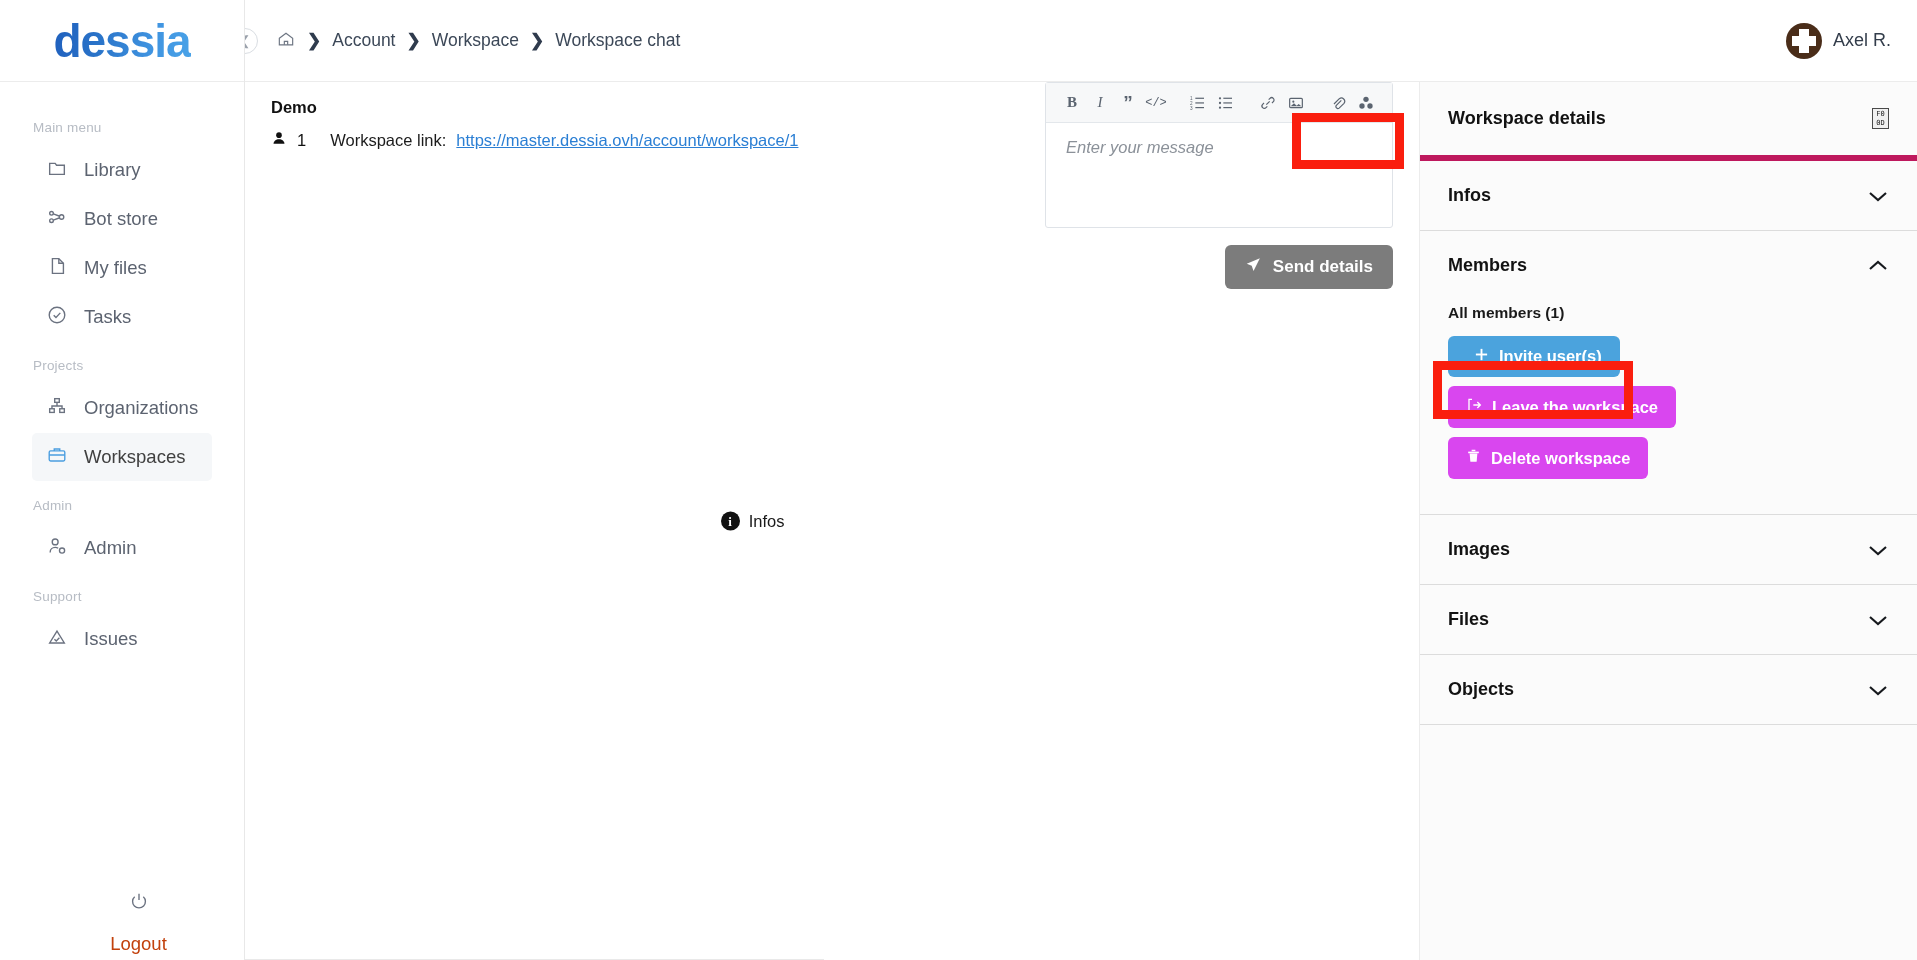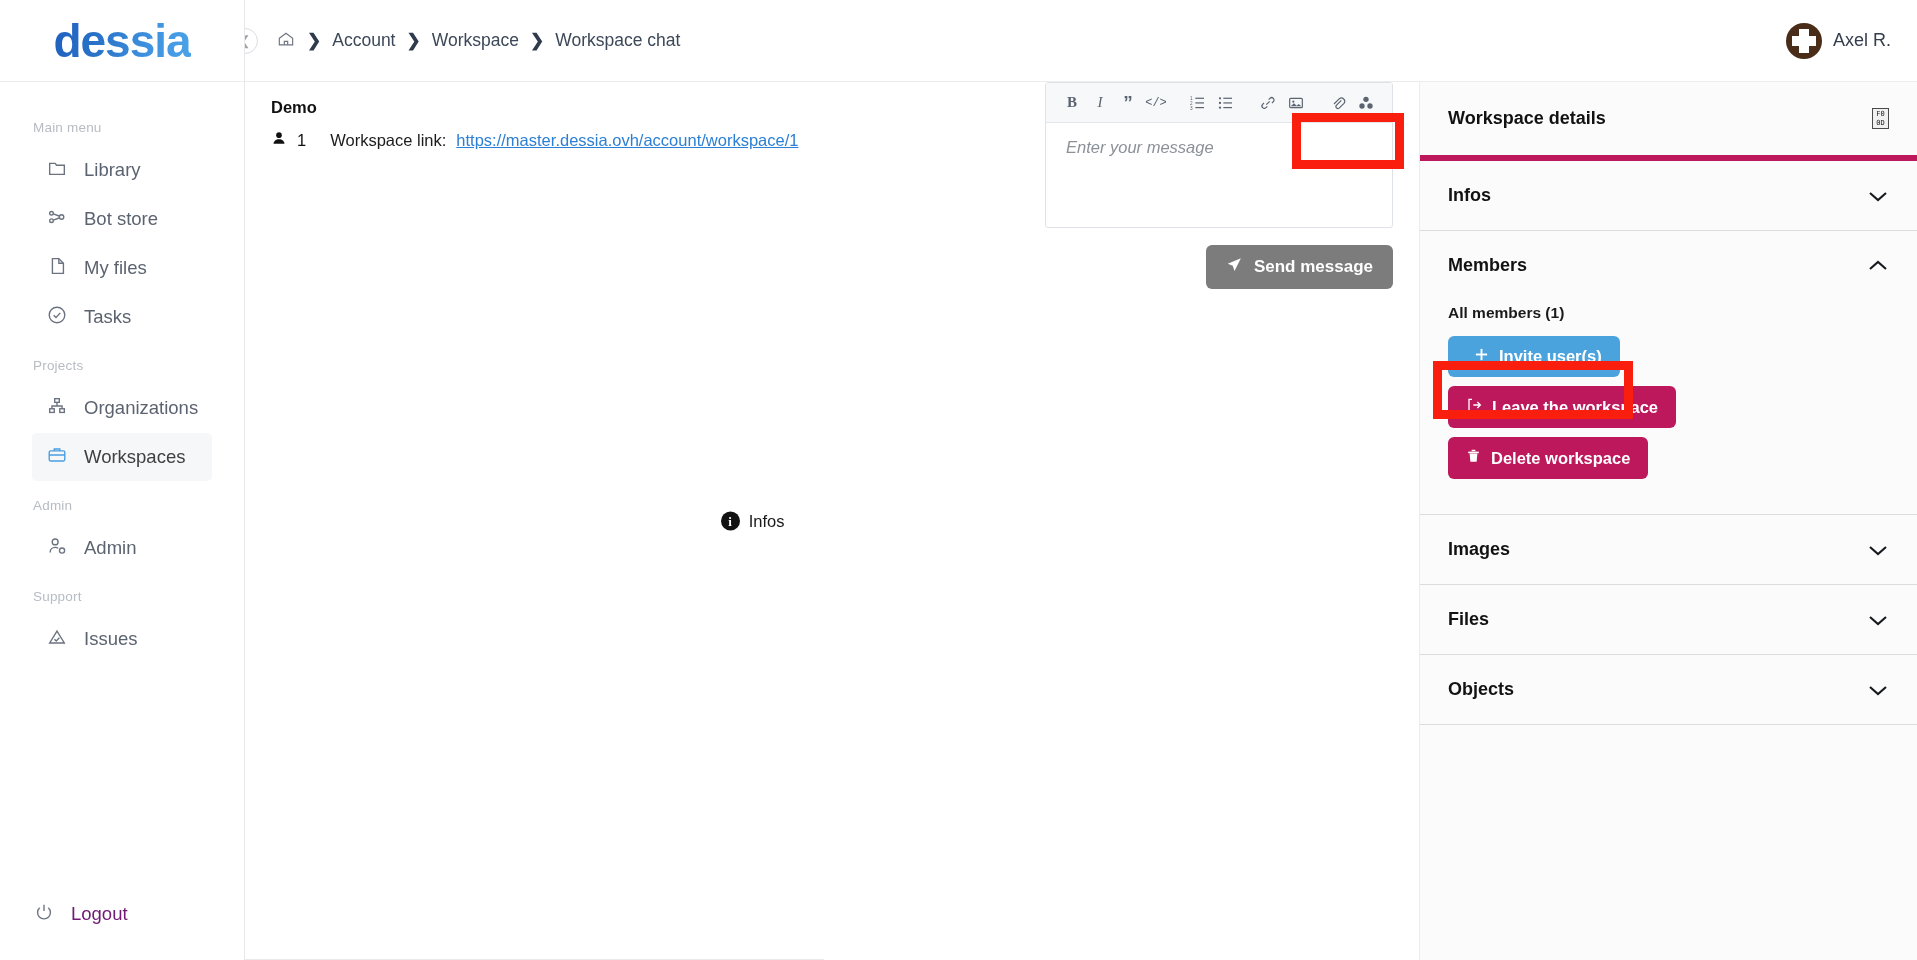--- a/index.html
+++ b/index.html
@@ -41,22 +41,22 @@
     display: flex; align-items: center; gap: 16px;
     height: 48px; margin: 1px 32px 1px 32px;
     padding-left: 14px; border-radius: 5px;
     color: #5c6370; font-size: 18.5px; cursor: pointer;
   }
   .nav-item.active { background: #f5f7f9; color: #404040; }
   .nav-item.active svg { stroke: #4b9ee0; }
   .nav-item svg { stroke: #6b7280; fill: none; stroke-width: 1.5; flex:0 0 22px; }
   .logout {
     display: flex; align-items: center; gap: 16px;
-    color: #701a75; font-size: 18.5px;
-    padding: 0 0 0 33px; height: 48px; margin-bottom: 22px; cursor: pointer;
+    color: #c2410c; font-size: 18.5px;
+    padding: 0 0 0 33px; height: 48px; margin-bottom: 22px; cursor: pointer; flex-direction: column;
   }
   .logout svg { stroke:#6b7280; fill:none; stroke-width:1.5; }
 
   
   .center { flex: 1 1 auto; display: flex; flex-direction: column; min-width:0; }
   .topbar {
     height: 82px; display: flex; align-items: center;
     border-bottom: 1px solid #ececec; padding: 0 26px 0 0;
     background: #fff;
   }
@@ -178,21 +178,21 @@
   .avatar-sm::after  { width: 16px; height: 7px; left: 3px; top: 7.5px; }
   .member-name { font-size: 17px; color: #111; }
   .crown-ico { width:17px; height:13px; }
   .btn {
     border: none; border-radius: 6px; color: #fff;
     font-size: 16.5px; font-weight: bold; padding: 11px 18px;
     display: inline-flex; align-items: center; gap: 10px; cursor: pointer;
     margin-bottom: 9px; font-family: "Liberation Sans", sans-serif;
   }
   .btn-invite { background: #4ba3dd; padding-left: 26px; }
-  .btn-danger { background: #be185d; }
+  .btn-danger { background: #d946ef; }
   .btn svg { fill: #fff; }
   .btn-stack { display: flex; flex-direction: column; align-items: flex-start; }
 
   
   .hl {
     position: absolute; border: 9px solid #fa1e0e; pointer-events: none; z-index: 50;
   }
   #hl-infos { left: 1292px; top: 113px; width: 112px; height: 56px; }
   #hl-invite { left: 1433px; top: 361px; width: 200px; height: 58px; }
 </style>
@@ -428,21 +428,21 @@
             <div class="editor-area">Enter your message</div>
           </div>
 
           <div class="composer-actions">
             <button class="send-btn">
               <span>
                 <svg width="17" height="17" viewBox="0 0 24 24">
                     <path d="M21 3L2.5 11l7 2.6L21 3zM9.5 13.6L12 21l9-18z"></path>
                   </svg>
               </span>
-              <span>Send message</span>
+              <span>Send details</span>
             </button>
           </div>
         </div>
       </section>
 
       <aside class="details">
 
         <div class="det-header">
           <div class="det-header-title">Workspace details</div>
           <div class="tofu">F0<br>0D</div>

